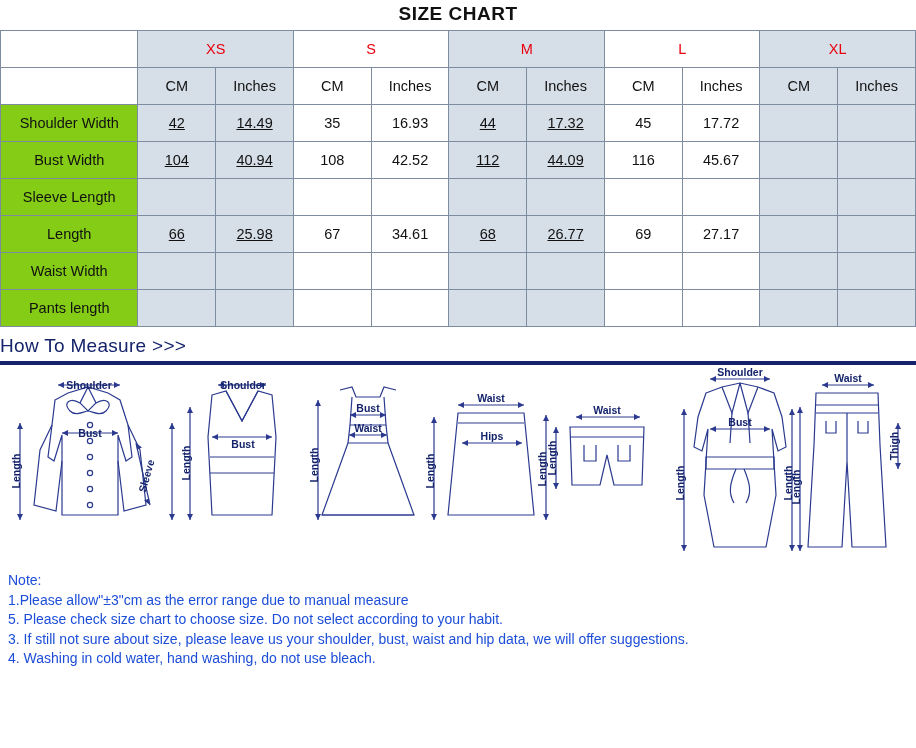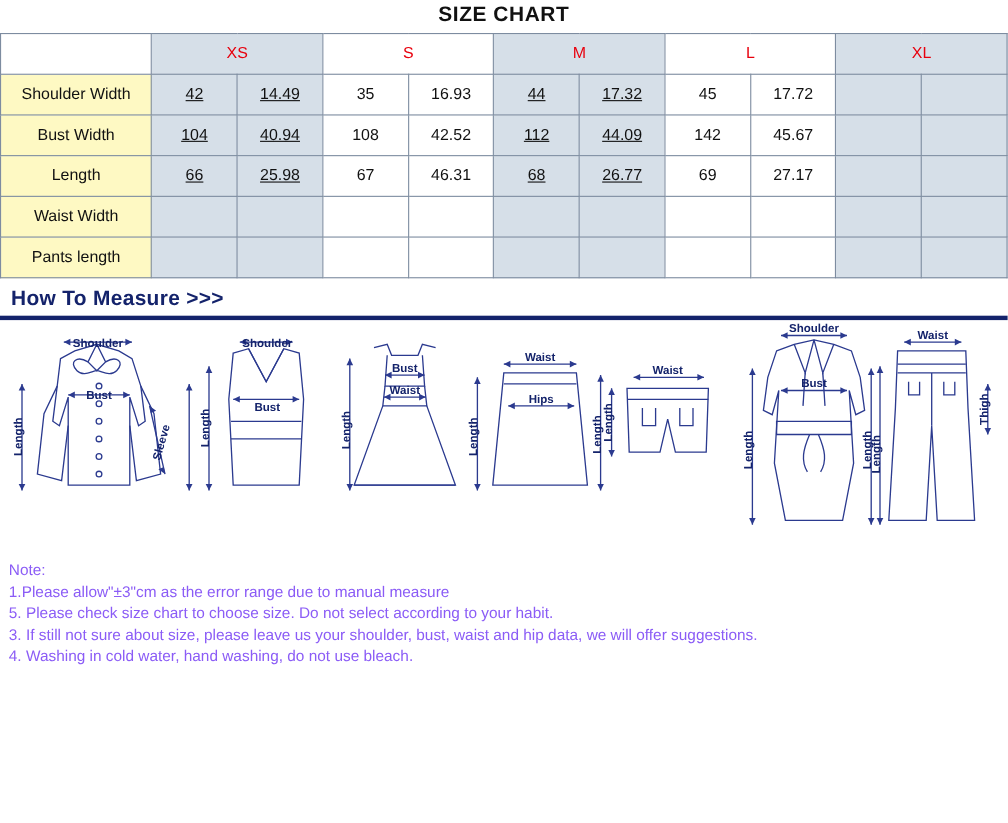--- a/index.html
+++ b/index.html
@@ -44,21 +44,21 @@
     font-size: 14.5px;
     font-weight: normal;
     padding: 0;
   }
   .col-label { width: 137px; }
   .col-unit  { width: 77.5px; }
 
   td.rowlabel {
     text-align: left;
     padding-left: 14px;
-    background: #fef9c3;
+    background: #84cc16;
     font-size: 14.5px;
     color: #111;
   }
   td.sizename {
     color: #e8000d;
     font-weight: bold;
     font-size: 20px;
     background: #ffffff;
   }
   td.sizename.shade { background: #d6dfe8; }
@@ -71,45 +71,43 @@
   td.val.shade { background: #d6dfe8; text-decoration: underline; }
   td.blank { background: #ffffff; }
 
   
   .htm-wrap {
     margin-top: 8px;
     position: relative;
   }
   .htm-title {
     font-size: 19px;
-    font-weight: bold;
+    font-weight: normal;
     color: #14236b;
-    padding-left: 10px;
     letter-spacing: 0.3px;
   }
   .htm-rule {
     height: 4px;
     background: #14236b;
     margin-top: 4px;
     width: 916px;
   }
   .figures {
     position: relative;
     width: 916px;
     height: 200px;
   }
   .figures svg { display: block; }
 
   
   .notes {
     padding: 6px 0 0 8px;
     font-size: 14px;
     line-height: 19.5px;
-    color: #8b5cf6;
-    margin-top: 12px;
+    color: #1d4ed8;
   }
   .notes .note-line { white-space: pre; }
 </style>
 </head>
 <body>
 
 <div class="page">
 
   <div class="chart-title">SIZE CHART</div>
 
@@ -129,20 +127,33 @@
     </colgroup>
     <tbody>
       <tr>
         <td class="blank"></td>
         <td class="sizename shade" colspan="2">XS</td>
         <td class="sizename" colspan="2">S</td>
         <td class="sizename shade" colspan="2">M</td>
         <td class="sizename" colspan="2">L</td>
         <td class="sizename shade" colspan="2">XL</td>
       </tr>
+      <tr>
+        <td class="blank"></td>
+        <td class="unit shade">CM</td>
+        <td class="unit shade">Inches</td>
+        <td class="unit">CM</td>
+        <td class="unit">Inches</td>
+        <td class="unit shade">CM</td>
+        <td class="unit shade">Inches</td>
+        <td class="unit">CM</td>
+        <td class="unit">Inches</td>
+        <td class="unit shade">CM</td>
+        <td class="unit shade">Inches</td>
+      </tr>
 
       <tr>
         <td class="rowlabel">Shoulder Width</td>
         <td class="val shade">42</td>
         <td class="val shade">14.49</td>
         <td class="val">35</td>
         <td class="val">16.93</td>
         <td class="val shade">44</td>
         <td class="val shade">17.32</td>
         <td class="val">45</td>
@@ -152,33 +163,46 @@
       </tr>
 
       <tr>
         <td class="rowlabel">Bust Width</td>
         <td class="val shade">104</td>
         <td class="val shade">40.94</td>
         <td class="val">108</td>
         <td class="val">42.52</td>
         <td class="val shade">112</td>
         <td class="val shade">44.09</td>
-        <td class="val">142</td>
+        <td class="val">116</td>
         <td class="val">45.67</td>
         <td class="val shade"></td>
         <td class="val shade"></td>
       </tr>
 
+      <tr>
+        <td class="rowlabel">Sleeve Length</td>
+        <td class="val shade"></td>
+        <td class="val shade"></td>
+        <td class="val"></td>
+        <td class="val"></td>
+        <td class="val shade"></td>
+        <td class="val shade"></td>
+        <td class="val"></td>
+        <td class="val"></td>
+        <td class="val shade"></td>
+        <td class="val shade"></td>
+      </tr>
 
       <tr>
         <td class="rowlabel">Length</td>
         <td class="val shade">66</td>
         <td class="val shade">25.98</td>
         <td class="val">67</td>
-        <td class="val">46.31</td>
+        <td class="val">34.61</td>
         <td class="val shade">68</td>
         <td class="val shade">26.77</td>
         <td class="val">69</td>
         <td class="val">27.17</td>
         <td class="val shade"></td>
         <td class="val shade"></td>
       </tr>
 
 
       <tr>

